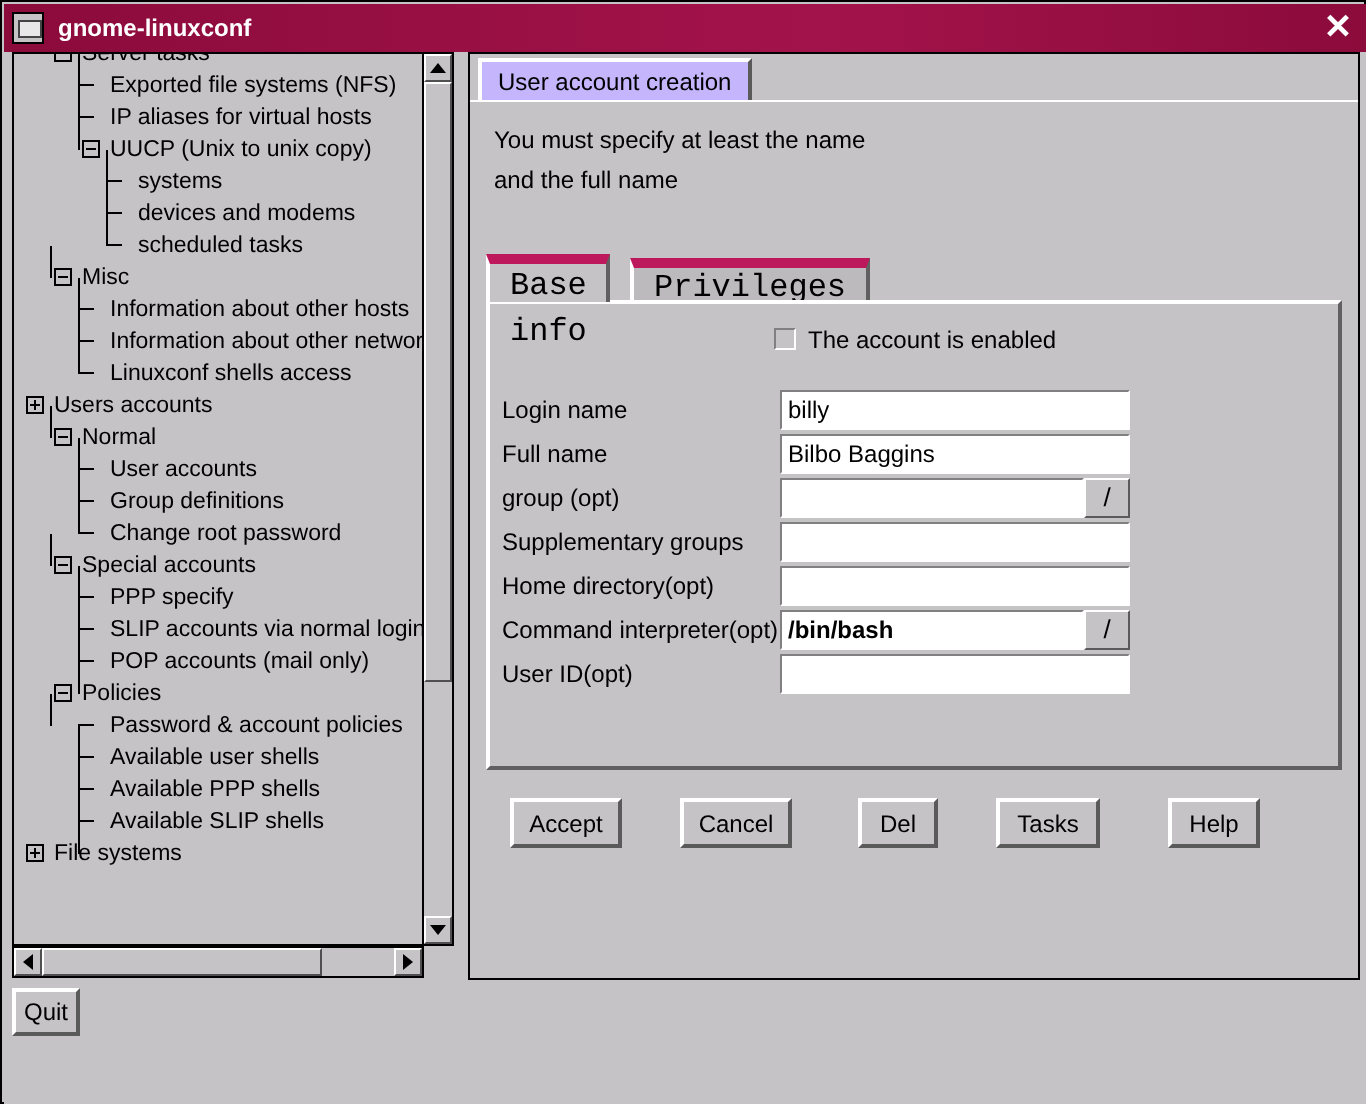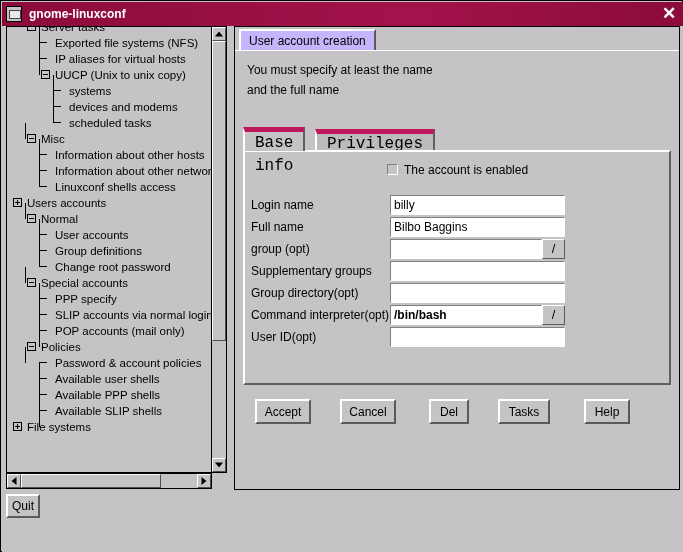--- a/index.html
+++ b/index.html
@@ -643,21 +643,21 @@
             <div class="field-input withbtn"></div>
             <div class="combo-btn">/</div>
           </div>
 
           <div class="field-row" style="top:109px; width:428px;">
             <span class="field-label">Supplementary groups</span>
             <div class="field-input"></div>
           </div>
 
           <div class="field-row" style="top:131px; width:428px;">
-            <span class="field-label">Group directory(opt)</span>
+            <span class="field-label">Home directory(opt)</span>
             <div class="field-input"></div>
           </div>
 
           <div class="field-row" style="top:153px; width:428px;">
             <span class="field-label">Command interpreter(opt)</span>
             <div class="field-input withbtn">/bin/bash</div>
             <div class="combo-btn">/</div>
           </div>
 
           <div class="field-row" style="top:175px; width:428px;">

